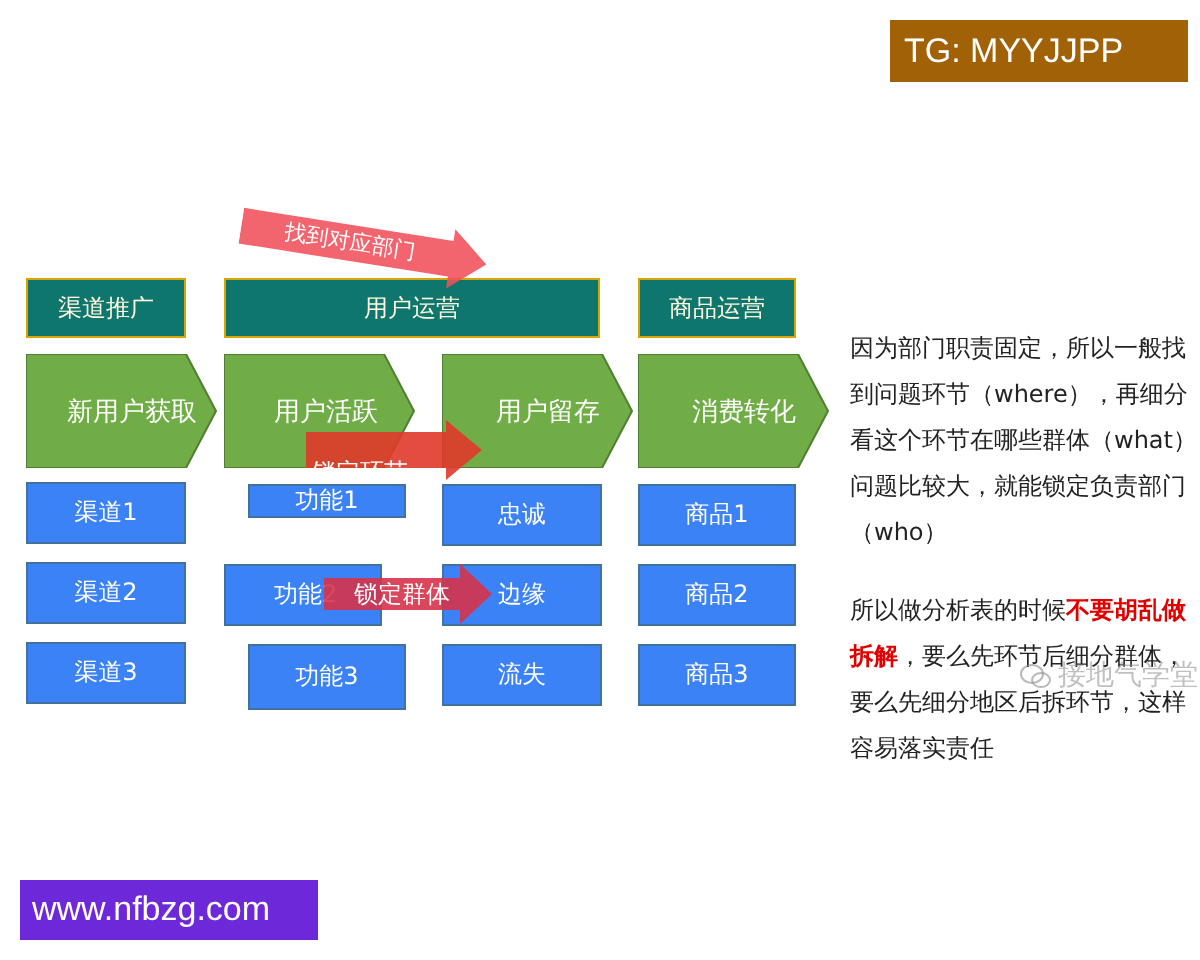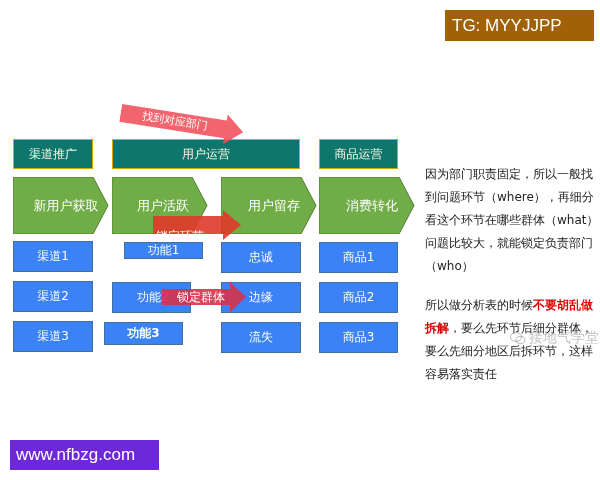--- a/index.html
+++ b/index.html
@@ -85,21 +85,21 @@
     </svg>
   <span>消费转化</span>
 </div>
 
 <div class="abs cell" style="left:13px;top:241px;width:80px;height:31px;">渠道1</div>
 <div class="abs cell" style="left:13px;top:281px;width:80px;height:31px;">渠道2</div>
 <div class="abs cell" style="left:13px;top:321px;width:80px;height:31px;">渠道3</div>
 
 <div class="abs cell" style="left:112px;top:242px;width:79px;height:17px;margin-left:12px;">功能1</div>
 <div class="abs cell" style="left:112px;top:282px;width:79px;height:31px;justify-content:flex-start;padding-left:24px;">功能2</div>
-<div class="abs cell" style="left:104px;top:322px;width:79px;height:23px;font-weight:bold;">功能3</div>
+<div class="abs cell" style="left:124px;top:322px;width:79px;height:33px;">功能3</div>
 
 <div class="abs cell" style="left:221px;top:242px;width:80px;height:31px;">忠诚</div>
 <div class="abs cell" style="left:221px;top:282px;width:80px;height:31px;">边缘</div>
 <div class="abs cell" style="left:221px;top:322px;width:80px;height:31px;">流失</div>
 
 <div class="abs cell" style="left:319px;top:242px;width:79px;height:31px;">商品1</div>
 <div class="abs cell" style="left:319px;top:282px;width:79px;height:31px;">商品2</div>
 <div class="abs cell" style="left:319px;top:322px;width:79px;height:31px;">商品3</div>
 
 <div class="abs" style="left:123px;top:98px;width:130px;height:38px;transform:rotate(9deg);transform-origin:left top;">

